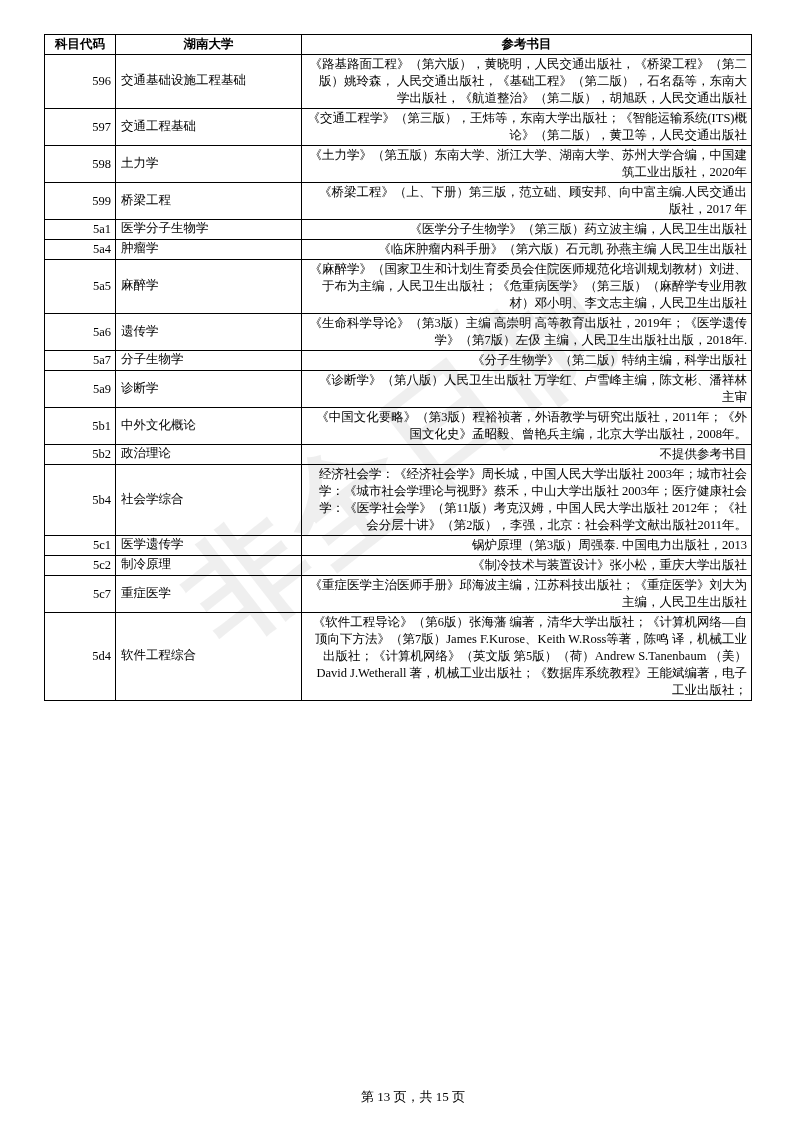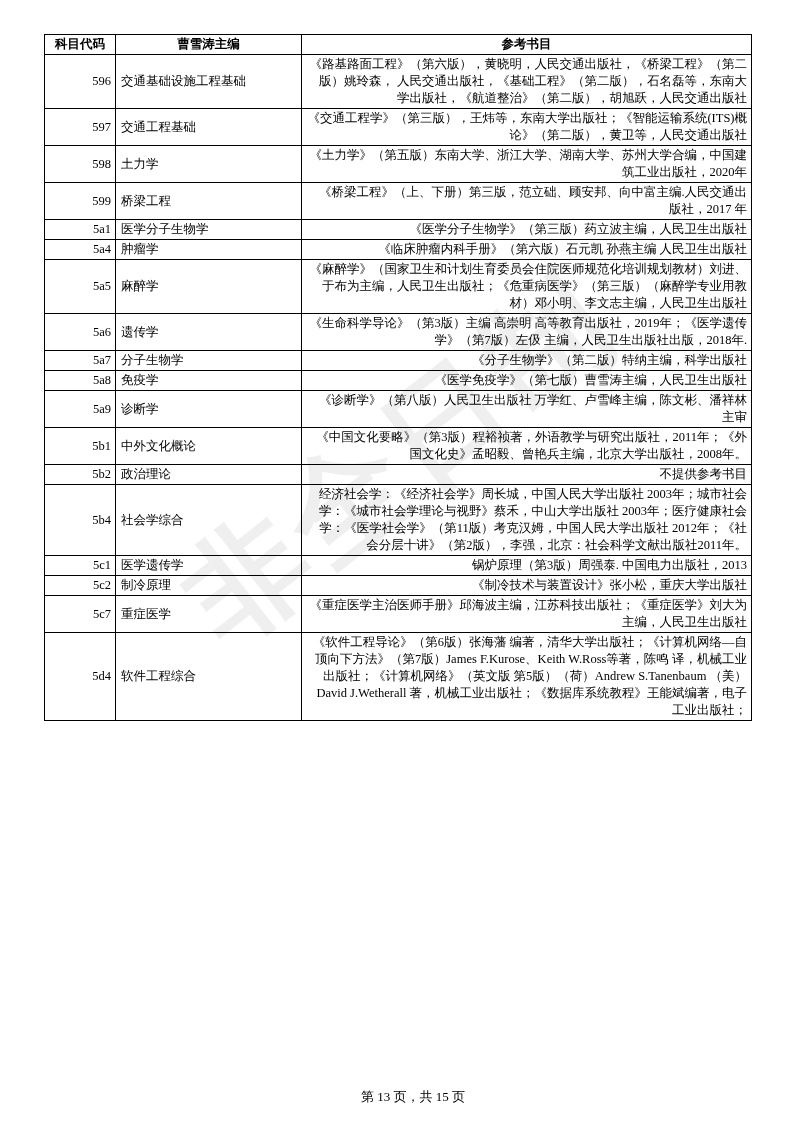--- a/index.html
+++ b/index.html
@@ -54,21 +54,21 @@
   table.subjects th {
     font-weight: bold;
     text-align: center;
     padding: 1px 2px;
     height: 17px;
   }
   .col-code  { width: 71px; }
   .col-name  { width: 186px; }
   .col-books { width: 450px; }
   td.code-col { text-align: right; }
-  td.name-col { text-align: left; }
+  td.name-col { text-align: left; font-family: Liberation Mono, monospace; }
   td.books-col { text-align: right; }
   .page-footer {
     position: absolute;
     left: 0;
     top: 1088px;
     width: 794px;
     text-align: center;
     font-size: 13px;
     z-index: 10;
     margin-left: 16px;
@@ -81,21 +81,21 @@
 
 <table class="subjects">
   <colgroup>
     <col class="col-code">
     <col class="col-name">
     <col class="col-books">
   </colgroup>
   <thead>
     <tr>
       <th>科目代码</th>
-      <th>曹雪涛主编</th>
+      <th>湖南大学</th>
       <th>参考书目</th>
     </tr>
   </thead>
   <tbody>
       <tr>
         <td class="code-col">596</td>
         <td class="name-col">交通基础设施工程基础</td>
         <td class="books-col">《路基路面工程》（第六版），黄晓明，人民交通出版社，《桥梁工程》（第二版）姚玲森， 人民交通出版社，《基础工程》（第二版），石名磊等，东南大学出版社，《航道整治》（第二版），胡旭跃，人民交通出版社</td>
       </tr>
       <tr>
@@ -132,25 +132,20 @@
         <td class="code-col">5a6</td>
         <td class="name-col">遗传学</td>
         <td class="books-col">《生命科学导论》（第3版）主编 高崇明 高等教育出版社，2019年；《医学遗传学》（第7版）左伋 主编，人民卫生出版社出版，2018年.</td>
       </tr>
       <tr>
         <td class="code-col">5a7</td>
         <td class="name-col">分子生物学</td>
         <td class="books-col">《分子生物学》（第二版）特纳主编，科学出版社</td>
       </tr>
       <tr>
-        <td class="code-col">5a8</td>
-        <td class="name-col">免疫学</td>
-        <td class="books-col">《医学免疫学》（第七版）曹雪涛主编，人民卫生出版社</td>
-      </tr>
-      <tr>
         <td class="code-col">5a9</td>
         <td class="name-col">诊断学</td>
         <td class="books-col">《诊断学》（第八版）人民卫生出版社 万学红、卢雪峰主编，陈文彬、潘祥林主审</td>
       </tr>
       <tr>
         <td class="code-col">5b1</td>
         <td class="name-col">中外文化概论</td>
         <td class="books-col">《中国文化要略》（第3版）程裕祯著，外语教学与研究出版社，2011年；《外国文化史》孟昭毅、曾艳兵主编，北京大学出版社，2008年。</td>
       </tr>
       <tr>

